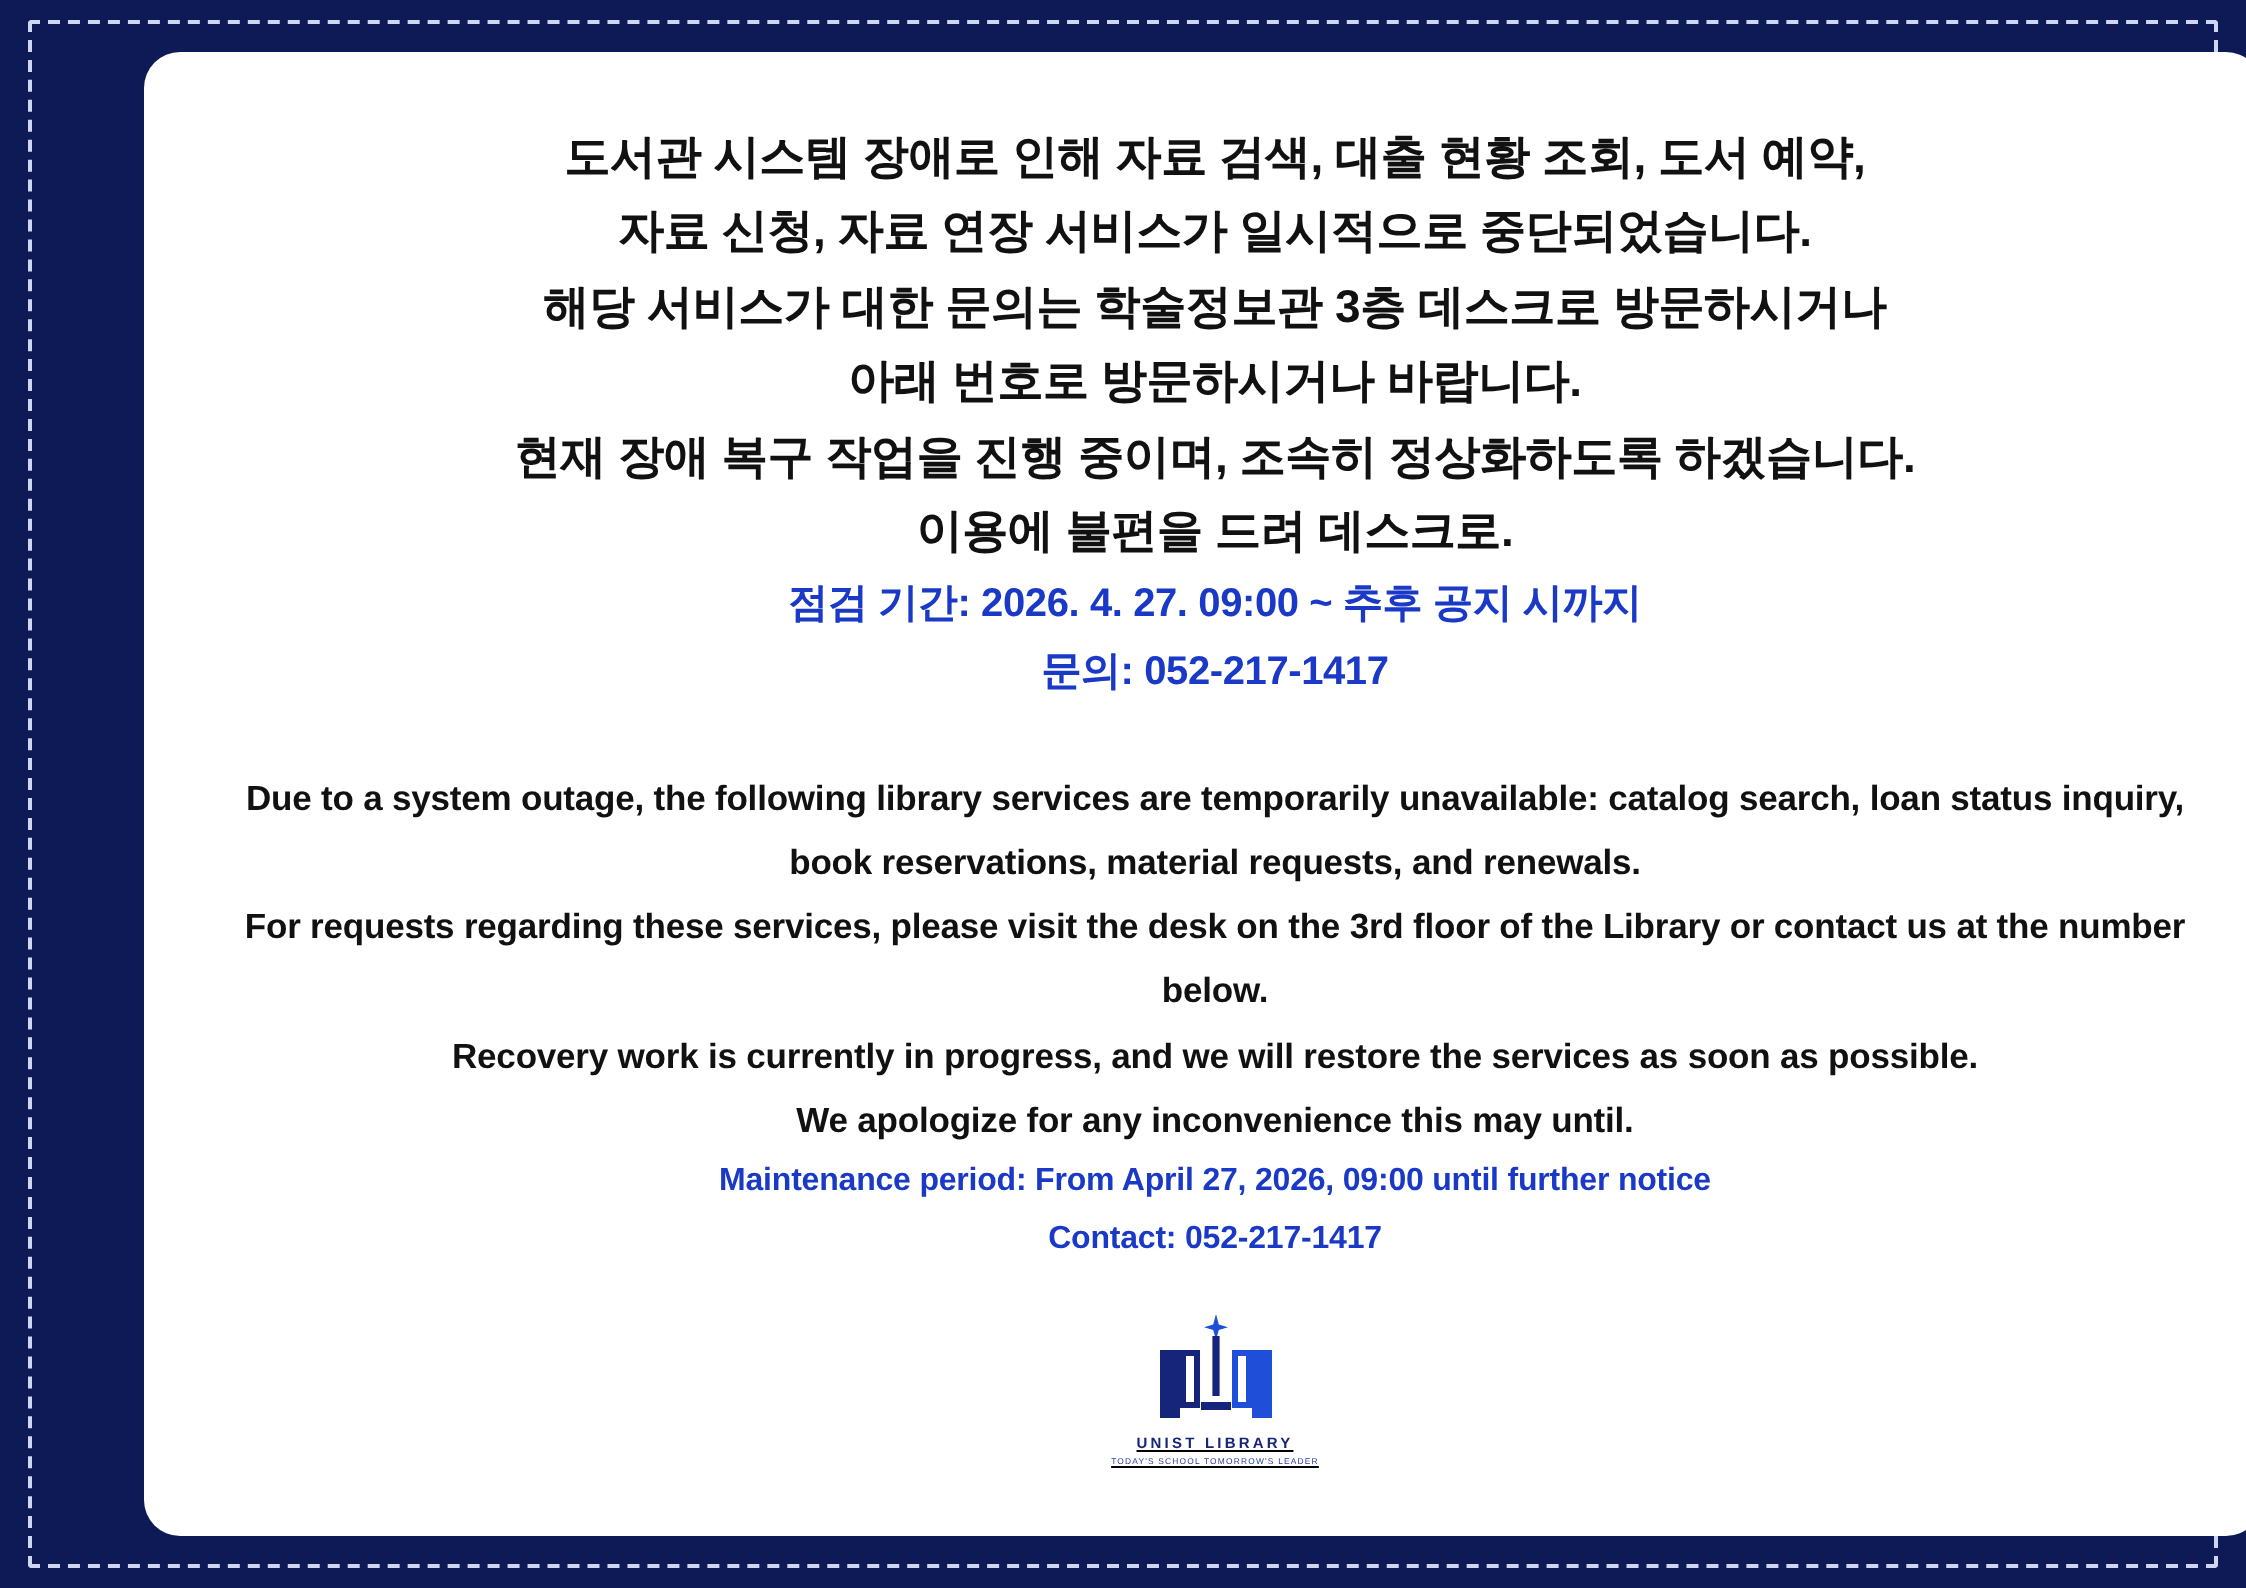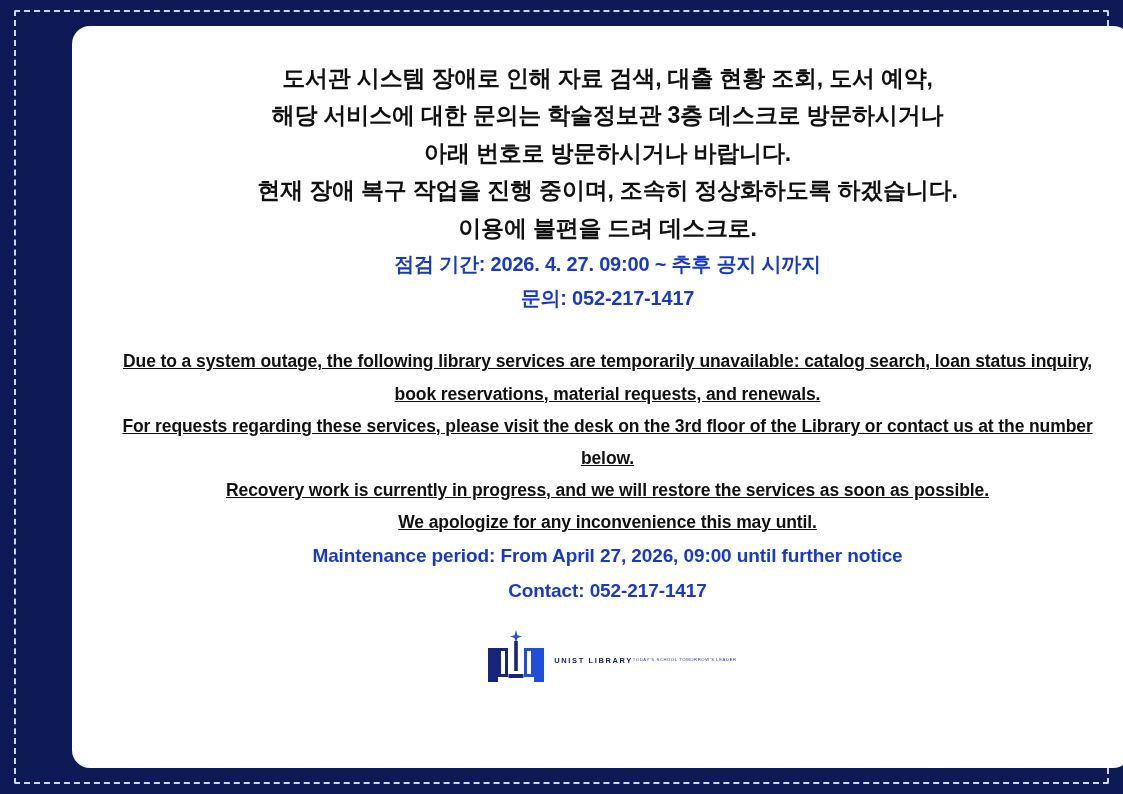--- a/index.html
+++ b/index.html
@@ -83,36 +83,37 @@
     text-align: center;
     color: #111111;
     font-weight: bold;
     font-size: 17.5px;
     line-height: 1.84;
     letter-spacing: -0.1px;
   }
 
   .en-line {
     display: block;
-    text-decoration: underline;
   }
 
   .en-highlight {
     color: #1939c6;
-    font-size: 19px;
+    font-size: 16px;
     font-weight: bold;
     line-height: 1.84;
     display: block;
   }
 
   .logo-wrap {
     margin-top: 22px;
     display: flex;
+    flex-direction: column;
     align-items: center;
     justify-content: space-between;
+    text-decoration: underline;
   }
 
   .logo-text {
     margin-top: 2px;
     font-size: 7.5px;
     font-weight: bold;
     letter-spacing: 1.6px;
     color: #16247a;
   }
 
@@ -129,21 +130,22 @@
 <body>
 
 <div class="page">
 
   <div class="dashed-frame"></div>
 
   <div class="card">
 
     <div class="ko-block">
       <span class="ko-line">도서관 시스템 장애로 인해 자료 검색, 대출 현황 조회, 도서 예약,</span>
-      <span class="ko-line">해당 서비스에 대한 문의는 학술정보관 3층 데스크로 방문하시거나</span>
+      <span class="ko-line">자료 신청, 자료 연장 서비스가 일시적으로 중단되었습니다.</span>
+      <span class="ko-line">해당 서비스가 대한 문의는 학술정보관 3층 데스크로 방문하시거나</span>
       <span class="ko-line">아래 번호로 방문하시거나 바랍니다.</span>
       <span class="ko-line">현재 장애 복구 작업을 진행 중이며, 조속히 정상화하도록 하겠습니다.</span>
       <span class="ko-line">이용에 불편을 드려 데스크로.</span>
       <span class="ko-highlight">점검 기간: 2026. 4. 27. 09:00 ~ 추후 공지 시까지</span>
       <span class="ko-highlight">문의: 052-217-1417</span>
     </div>
 
     <div class="gap"></div>
 
     <div class="en-block">

